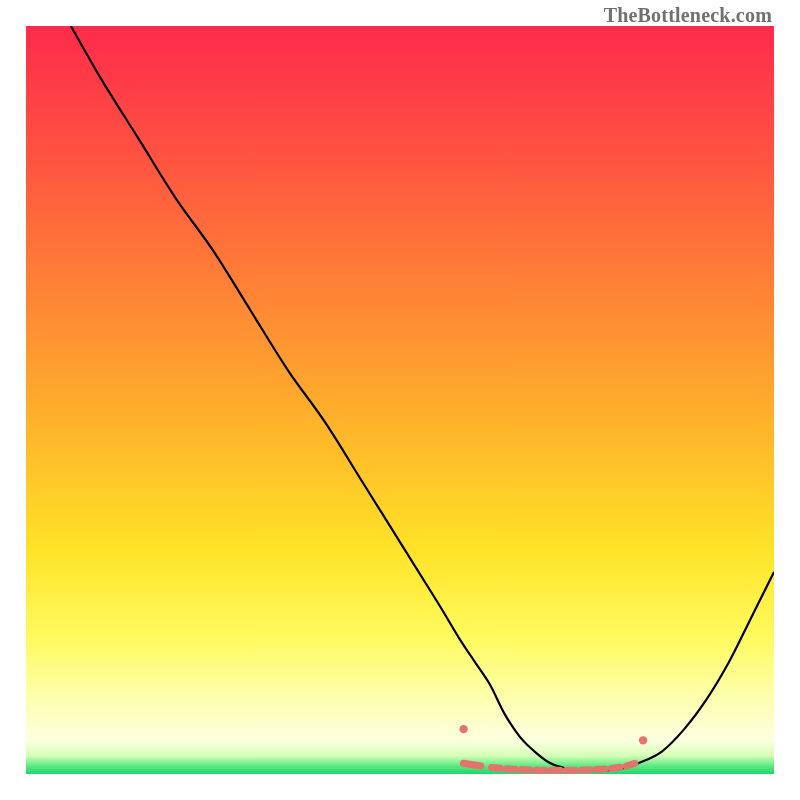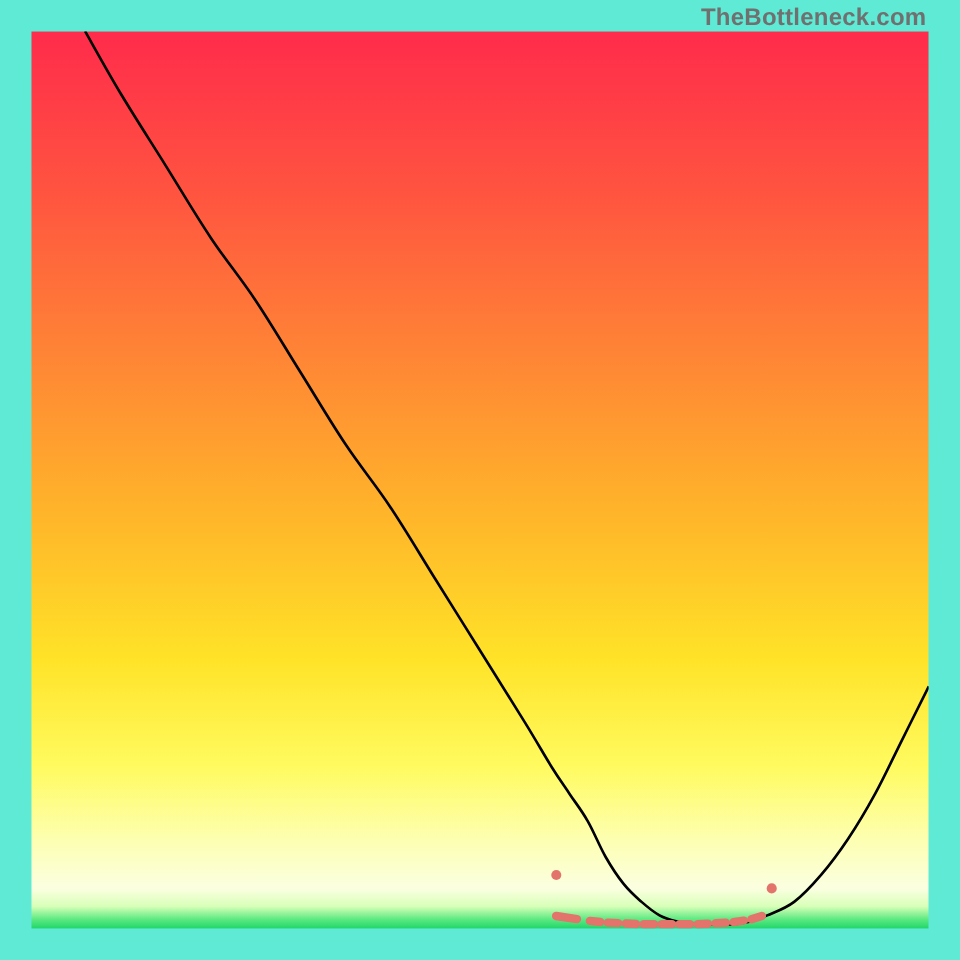--- a/index.html
+++ b/index.html
@@ -8,21 +8,22 @@
     width: 800px;
     height: 800px;
     overflow: hidden;
     background: #000;
     font-family: Arial, Helvetica, sans-serif;
   }
   .outer {
     position: relative;
     width: 800px;
     height: 800px;
-    background: #5eead4;
+    background: #ffffff;
+    font-family: Liberation Serif, serif;
   }
   .plot-area {
     position: absolute;
     left: 26px;
     top: 26px;
     width: 748px;
     height: 748px;
     overflow: hidden;
   }
   .watermark {

